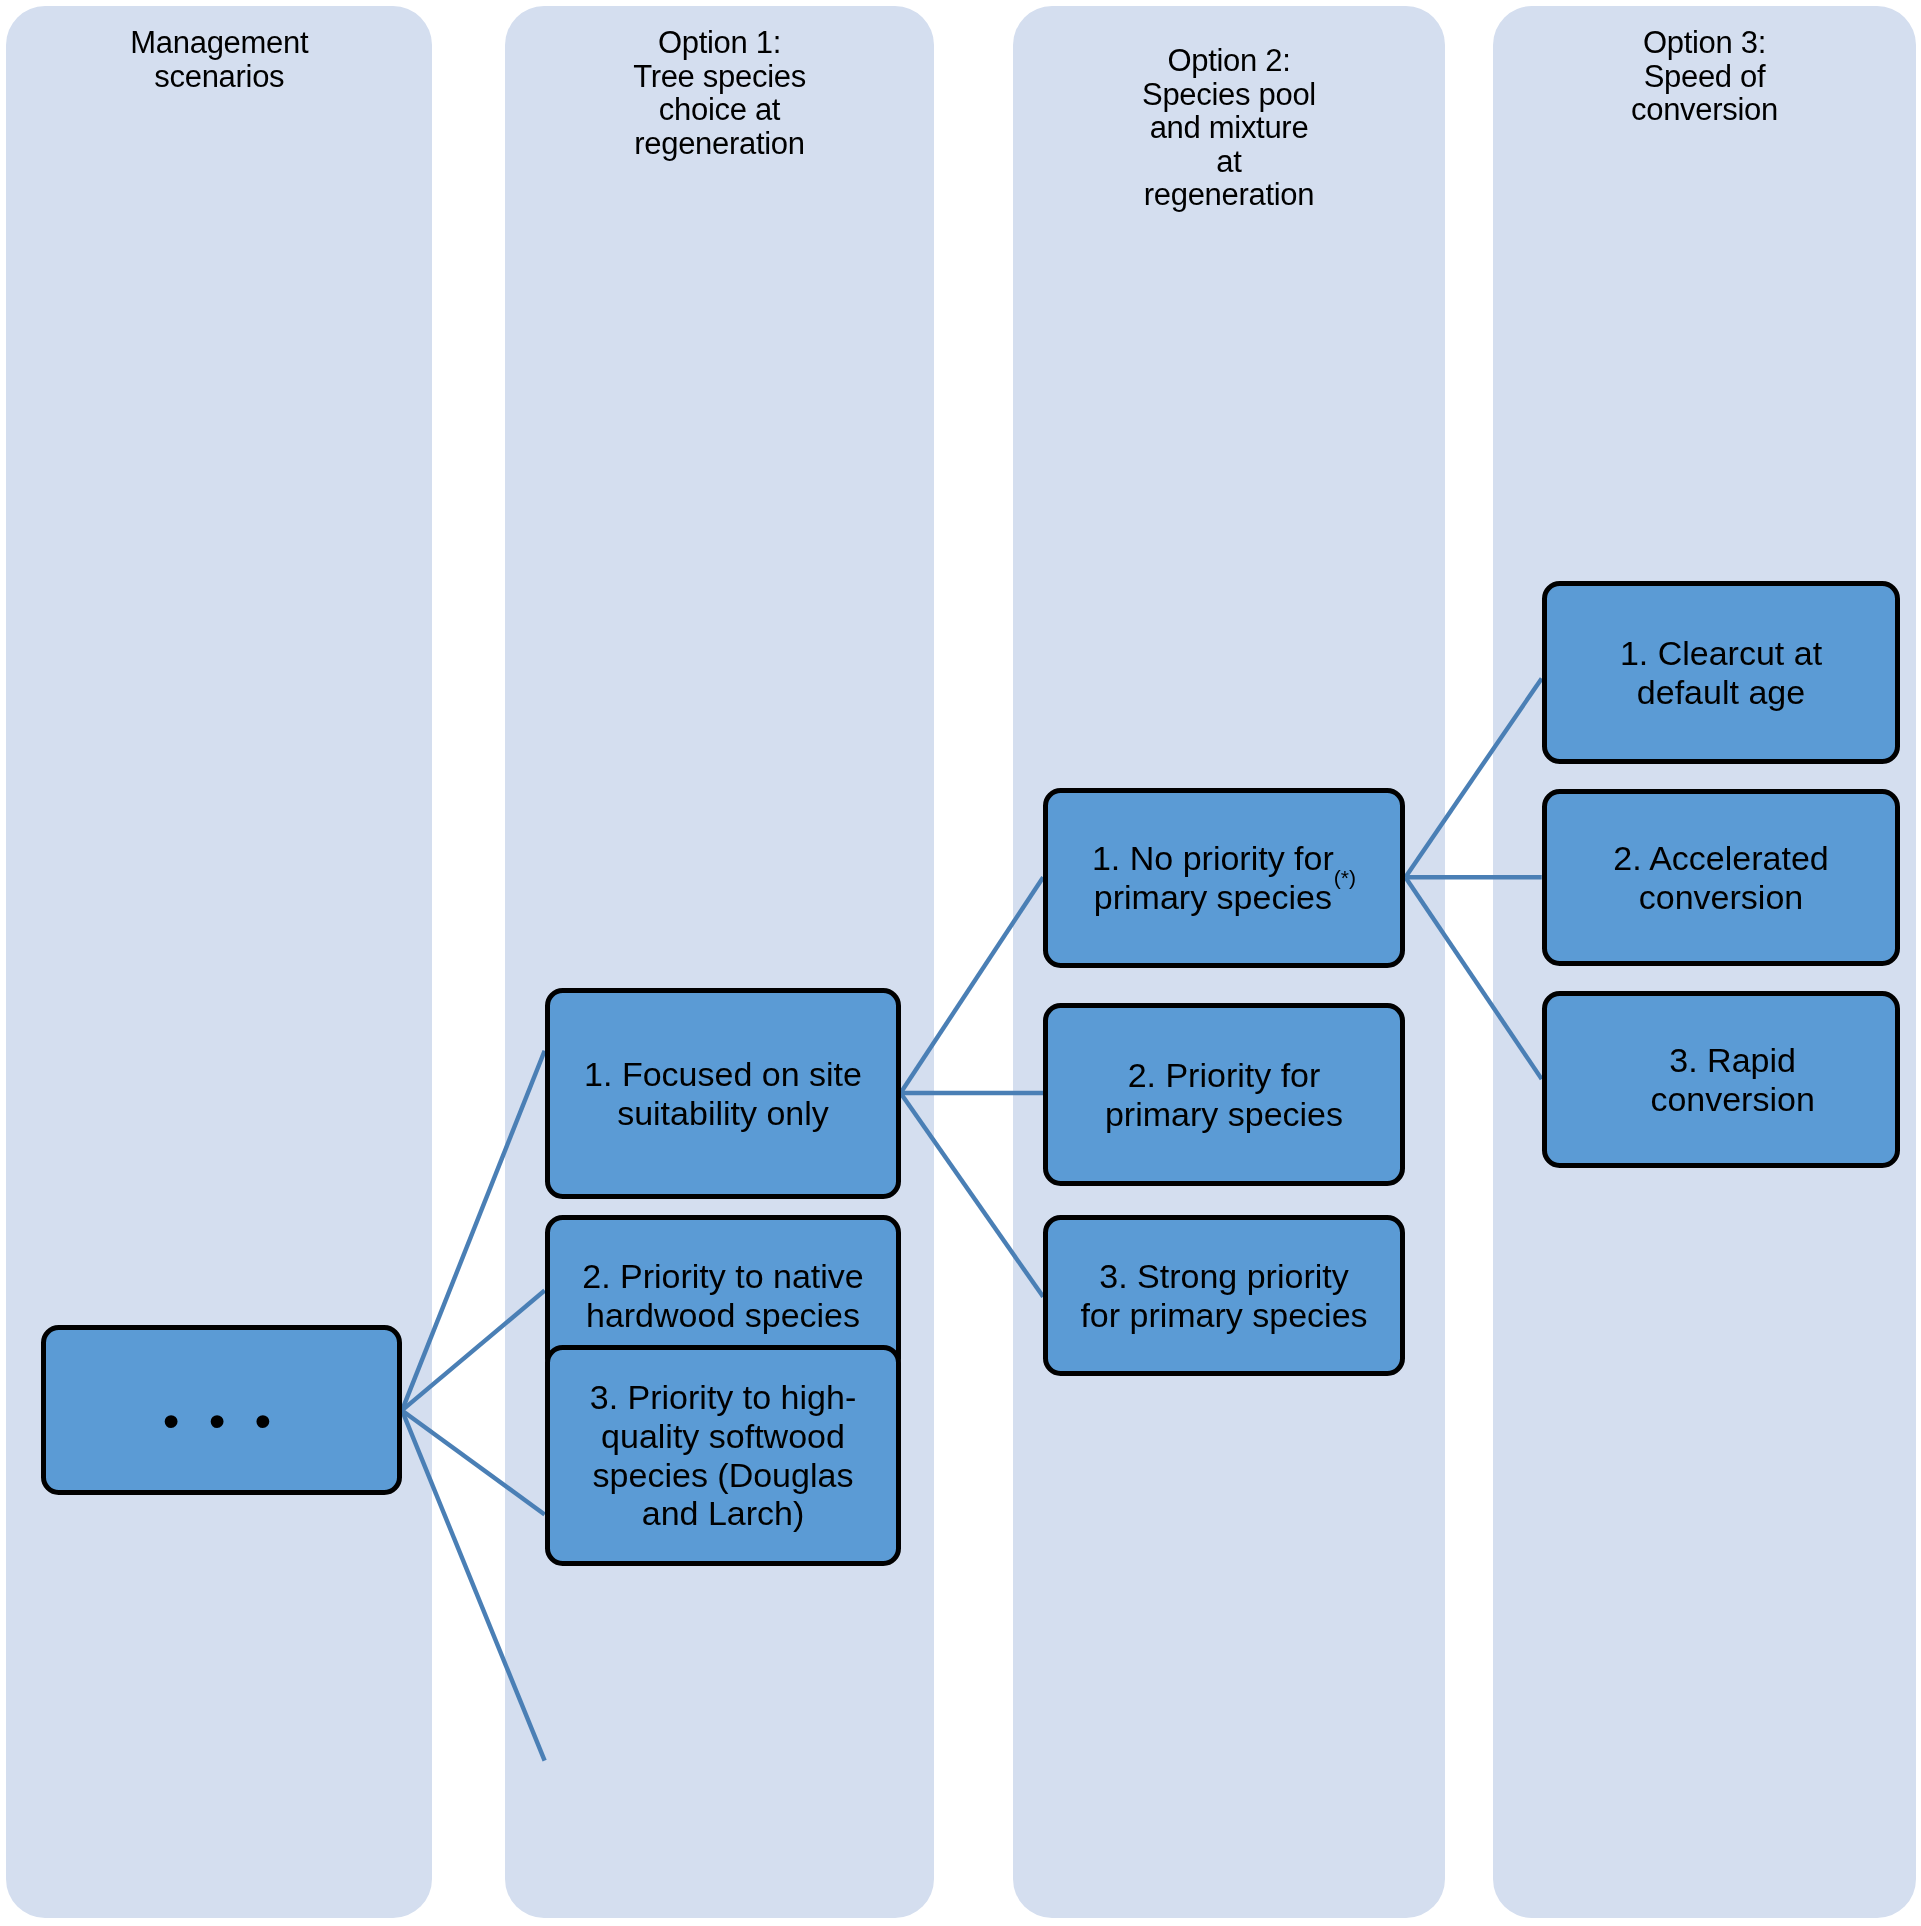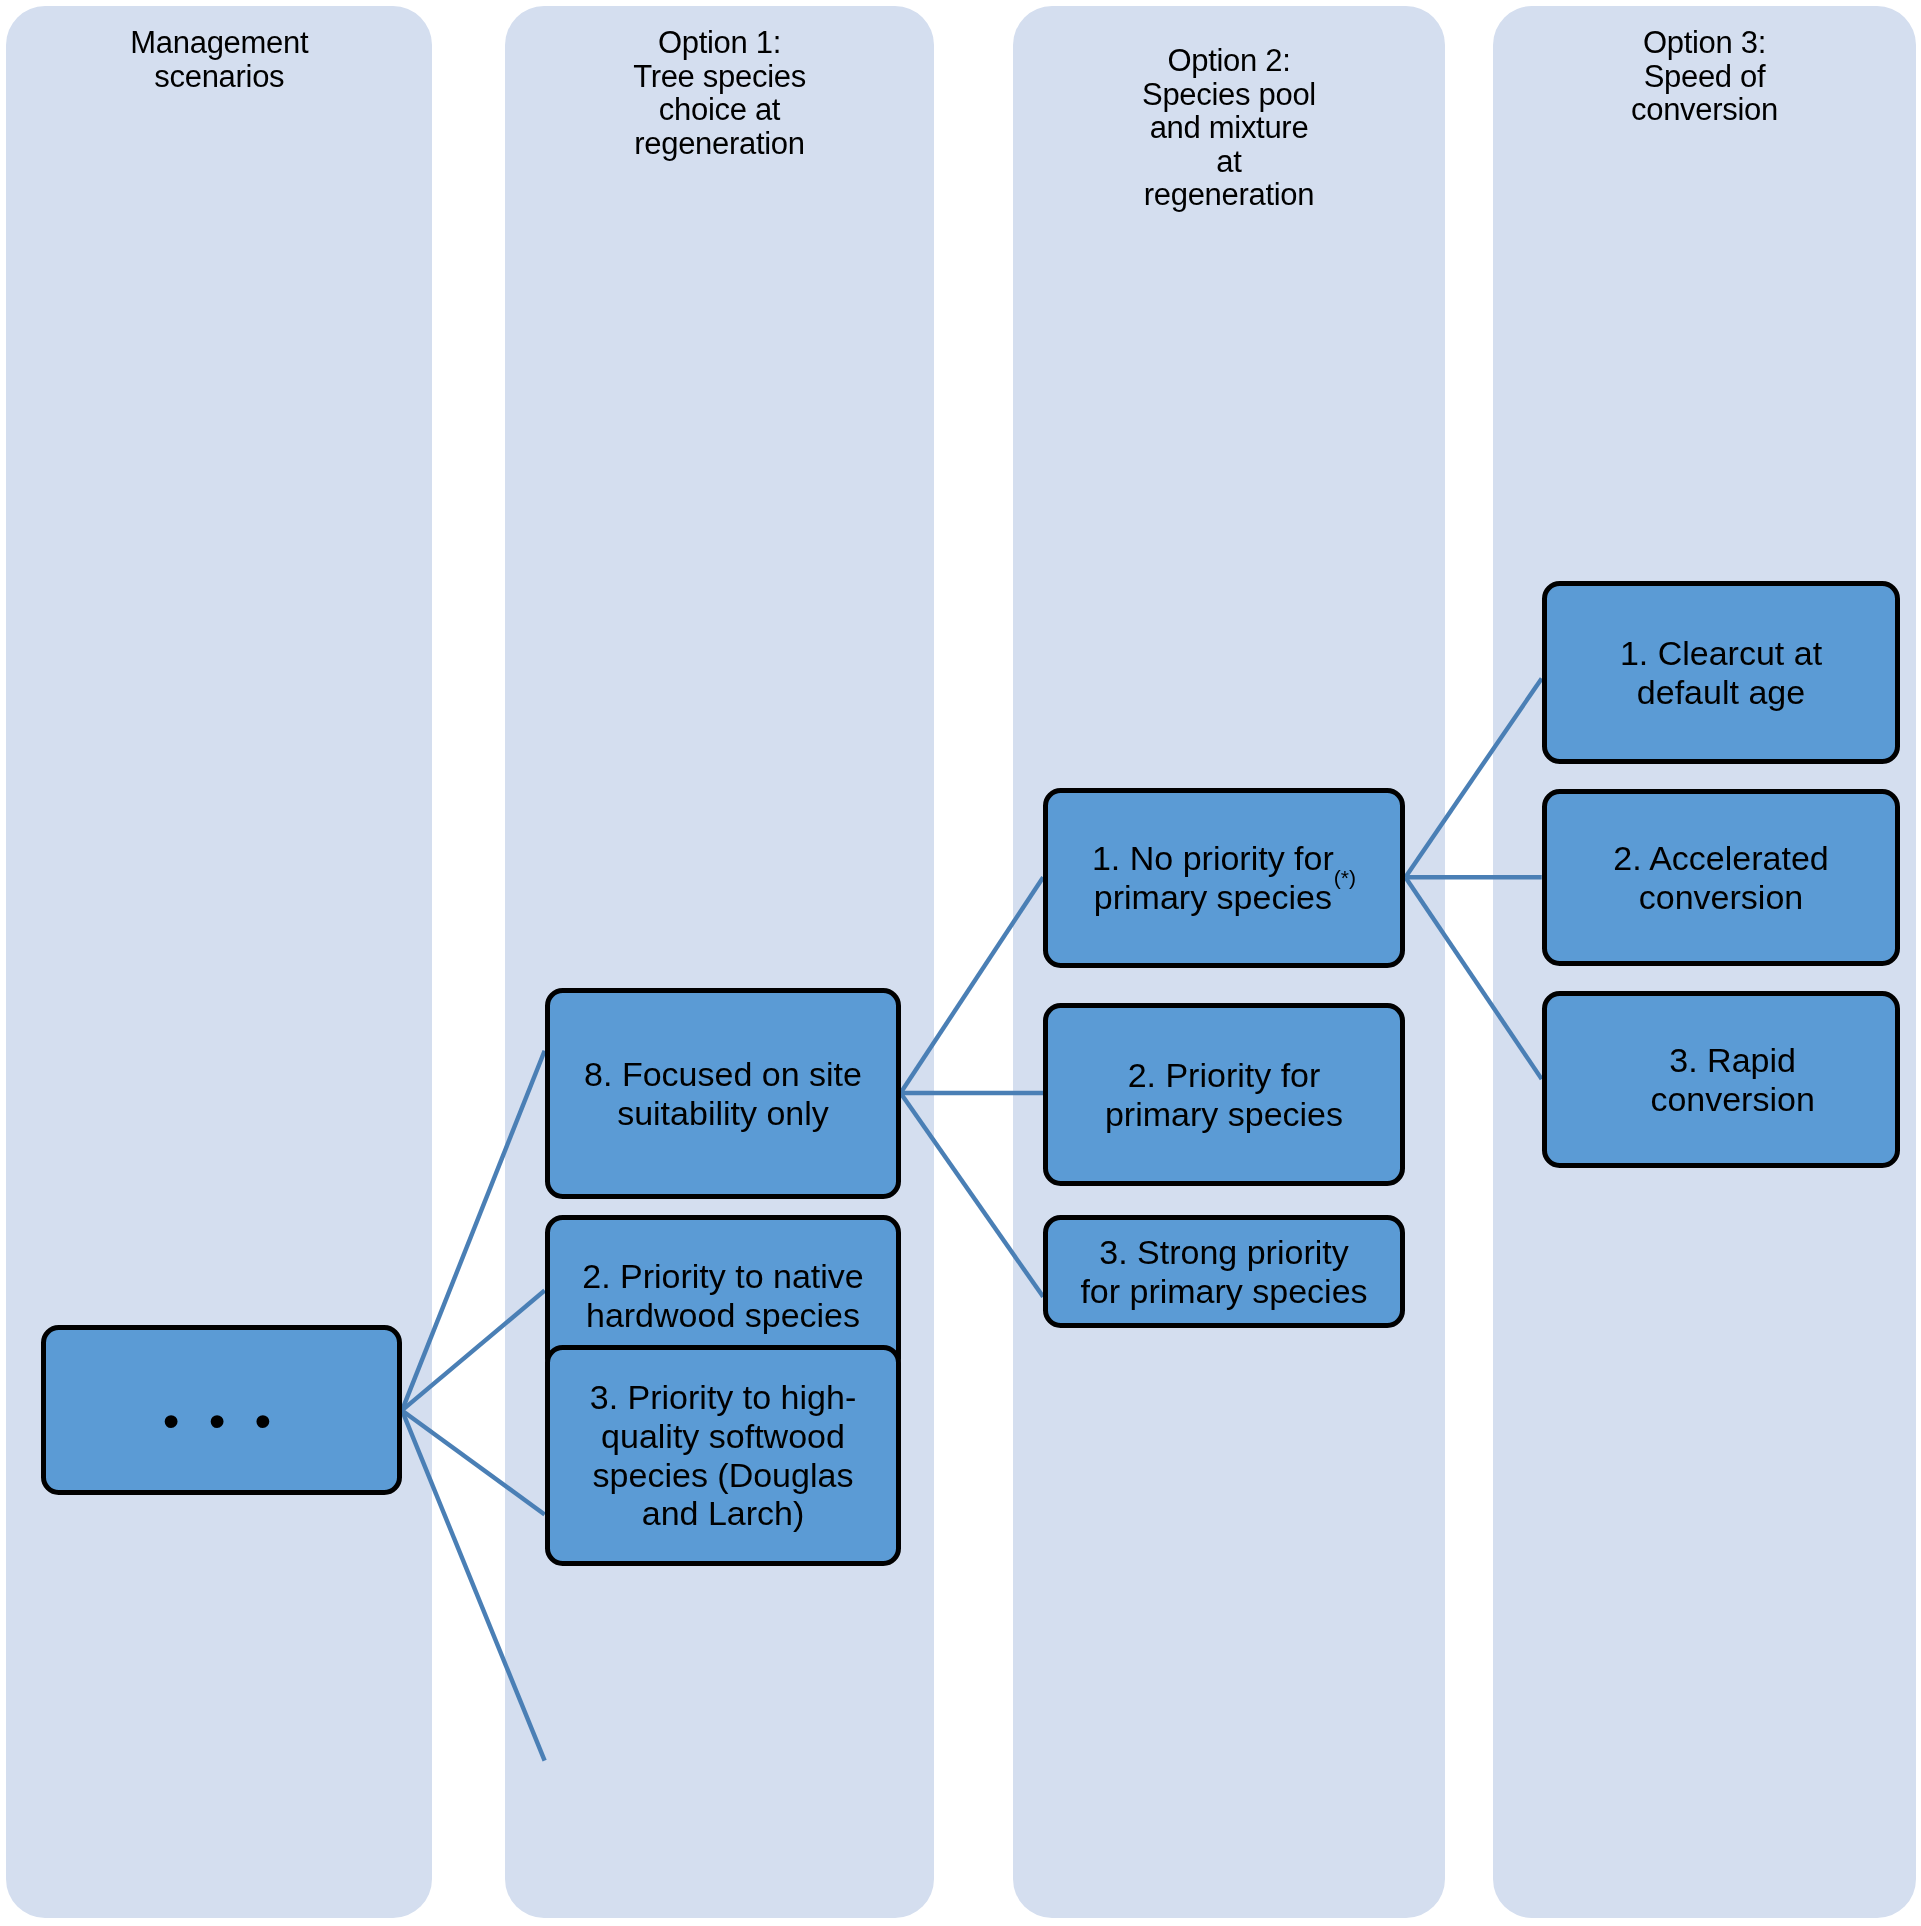--- a/index.html
+++ b/index.html
@@ -115,36 +115,36 @@
     <line x1="1427" y1="1732" x2="1653" y2="1732"></line>
     <line x1="1427" y1="1732" x2="1653" y2="2055"></line>
 
     <line x1="2227" y1="1390" x2="2443" y2="1075"></line>
     <line x1="2227" y1="1390" x2="2443" y2="1390"></line>
     <line x1="2227" y1="1390" x2="2443" y2="1710"></line>
   </svg>
 
   <div class="node dots" style="left:41px; top:1325px; width:361px; height:170px;">• • •</div>
 
-  <div class="node" style="left:545px; top:988px; width:356px; height:211px;">8. Focused on site
+  <div class="node" style="left:545px; top:988px; width:356px; height:211px;">1. Focused on site
 suitability only</div>
   <div class="node" style="left:545px; top:1215px; width:356px; height:161px;">2. Priority to native
 hardwood species</div>
   <div class="node" style="left:545px; top:1345px; width:356px; height:221px;">3. Priority to high-
 quality softwood
 species (Douglas
 and Larch)</div>
 
   <div class="node" style="left:1043px; top:788px; width:362px; height:180px;">
     <span>1. No priority for
 primary species</span><sup>(*)</sup>
   </div>
   <div class="node" style="left:1043px; top:976px; width:362px; height:183px;margin-top:27px;">2. Priority for
 primary species</div>
-  <div class="node" style="left:1043px; top:1215px; width:362px; height:113px;">3. Strong priority
+  <div class="node" style="left:1043px; top:1215px; width:362px; height:161px;">3. Strong priority
 for primary species</div>
 
   <div class="node" style="left:1542px; top:581px; width:358px; height:183px;">1. Clearcut at
 default age</div>
   <div class="node" style="left:1542px; top:789px; width:358px; height:177px;">2. Accelerated
 conversion</div>
   <div class="node" style="left:1542px; top:991px; width:358px; height:177px;padding-left:32px;">3. Rapid
 conversion</div>
 
 </div>

